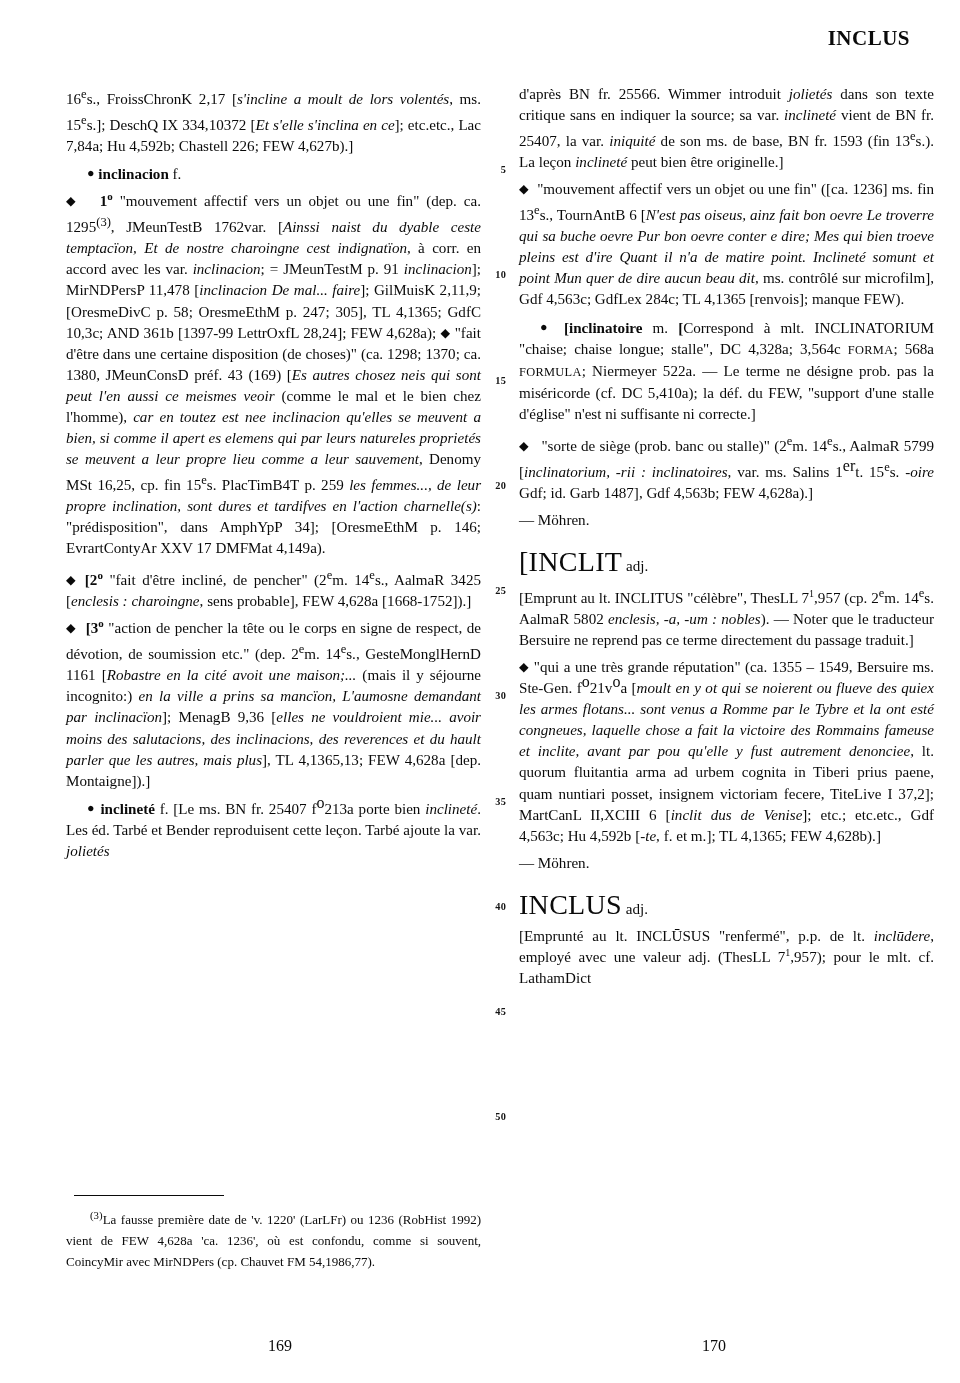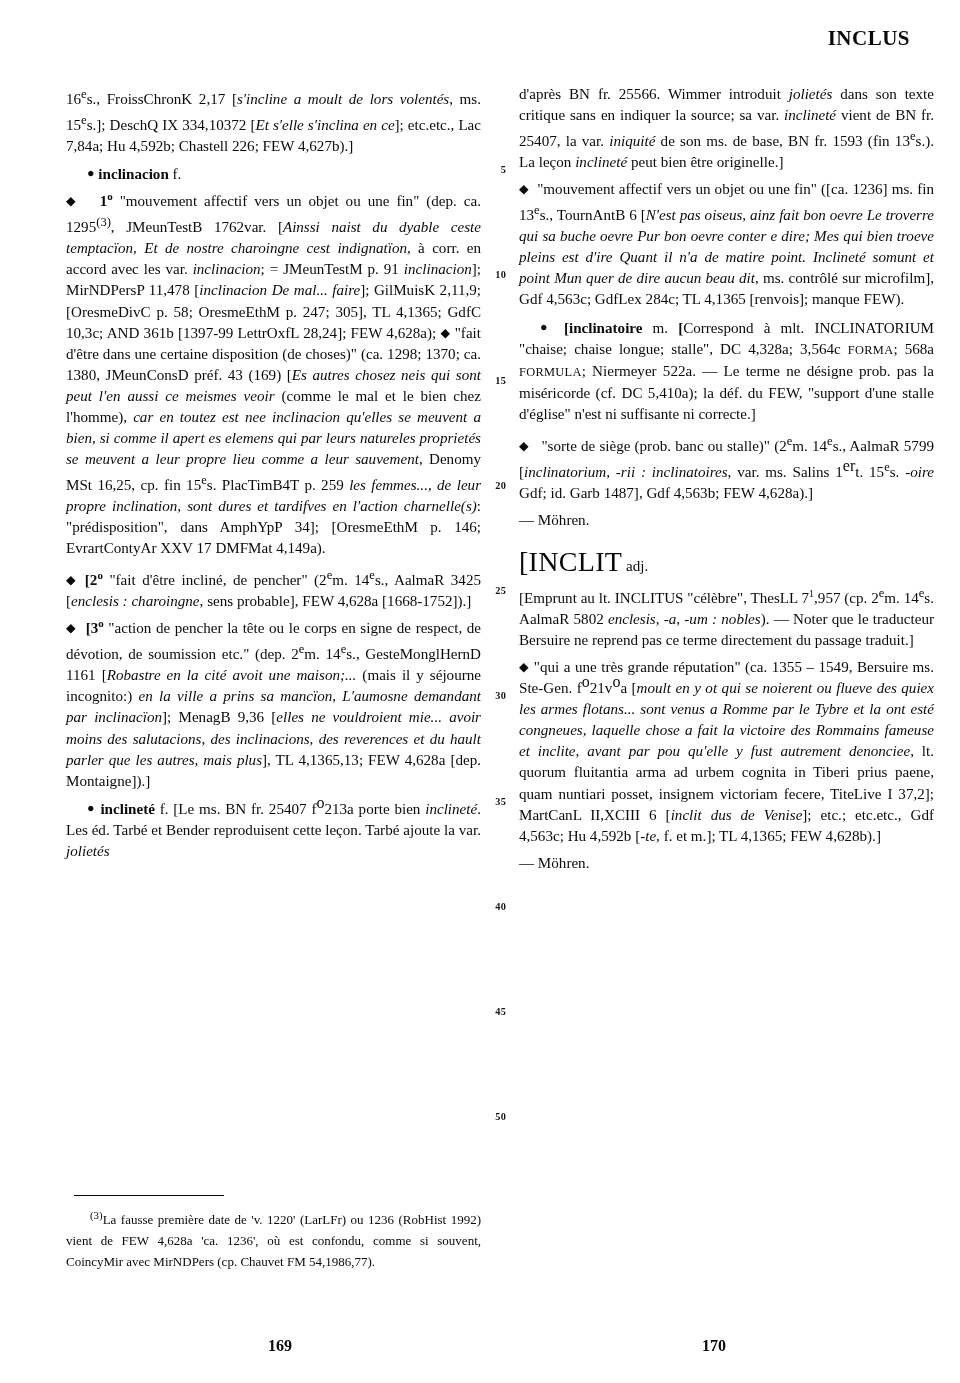--- a/index.html
+++ b/index.html
@@ -135,21 +135,21 @@
     font-weight: bold;
     letter-spacing: 0.2px;
     color: #141414;
   }
 
   
   .folio {
     position: absolute;
     bottom: 28px;
     font-size: 16px;
-    font-weight: bold;
+    font-weight: normal;
   }
   .folio-left  { left: 268px; }
   .folio-right { left: 702px; }
 </style>
 </head>
 <body>
 
 <div class="page">
 
   <div class="running-head">INCLUS</div>
@@ -175,20 +175,24 @@
     <p><span class="bullet-diamond">◆</span>&nbsp;&nbsp;&nbsp;"sorte de siège (prob. banc ou stalle)" (2<sup>e</sup>m. 14<sup>e</sup>s., AalmaR 5799 [<i>inclinatorium, -rii : inclinatoires</i>, var. ms. Salins 1<span class="supe">er</span>t. 15<sup>e</sup>s. <i>-oire</i> Gdf; id. Garb 1487], Gdf 4,563b; FEW 4,628a).]</p>
     <p>— Möhren.</p>
 
     <div class="hw-block">
       <p><span class="headword">[INCLIT</span> <span class="headword-pos">adj.</span></p>
       <p>[Emprunt au lt. INCLITUS "célèbre", ThesLL 7<span class="sub1">1</span>,957 (cp. 2<sup>e</sup>m. 14<sup>e</sup>s. AalmaR 5802 <i>enclesis, -a, -um : nobles</i>). — Noter que le traducteur Bersuire ne reprend pas ce terme directement du passage traduit.]</p>
       <p><span class="bullet-diamond">◆</span>&nbsp;"qui a une très grande réputation" (ca. 1355 – 1549, Bersuire ms. Ste-Gen. f<span class="supe">o</span>21v<span class="supe">o</span>a [<i>moult en y ot qui se noierent ou flueve des quiex les armes flotans... sont venus a Romme par le Tybre et la ont esté congneues, laquelle chose a fait la victoire des Rommains fameuse et inclite, avant par pou qu'elle y fust autrement denonciee</i>, lt. quorum fluitantia arma ad urbem cognita in Tiberi prius paene, quam nuntiari posset, insignem victoriam fecere, TiteLive I 37,2]; MartCanL II,XCIII 6 [<i>inclit dus de Venise</i>]; etc.; etc.etc., Gdf 4,563c; Hu 4,592b [<i>-te</i>, f. et m.]; TL 4,1365; FEW 4,628b).]</p>
       <p>— Möhren.</p>
     </div>
 
+    <div class="hw-block">
+      <p><span class="headword">INCLUS</span> <span class="headword-pos">adj.</span></p>
+      <p>[Emprunté au lt. INCLŪSUS "renfermé", p.p. de lt. <i>inclūdere</i>, employé avec une valeur adj. (ThesLL 7<span class="sub1">1</span>,957); pour le mlt. cf. LathamDict</p>
+    </div>
   </div>
 
   <div class="linenumbers">
       <div class="lnum" style="top: 86.2px;">5</div>
       <div class="lnum" style="top: 191.45px;">10</div>
       <div class="lnum" style="top: 296.7px;">15</div>
       <div class="lnum" style="top: 401.95px;">20</div>
       <div class="lnum" style="top: 507.2px;">25</div>
       <div class="lnum" style="top: 612.45px;">30</div>
       <div class="lnum" style="top: 717.7px;">35</div>

